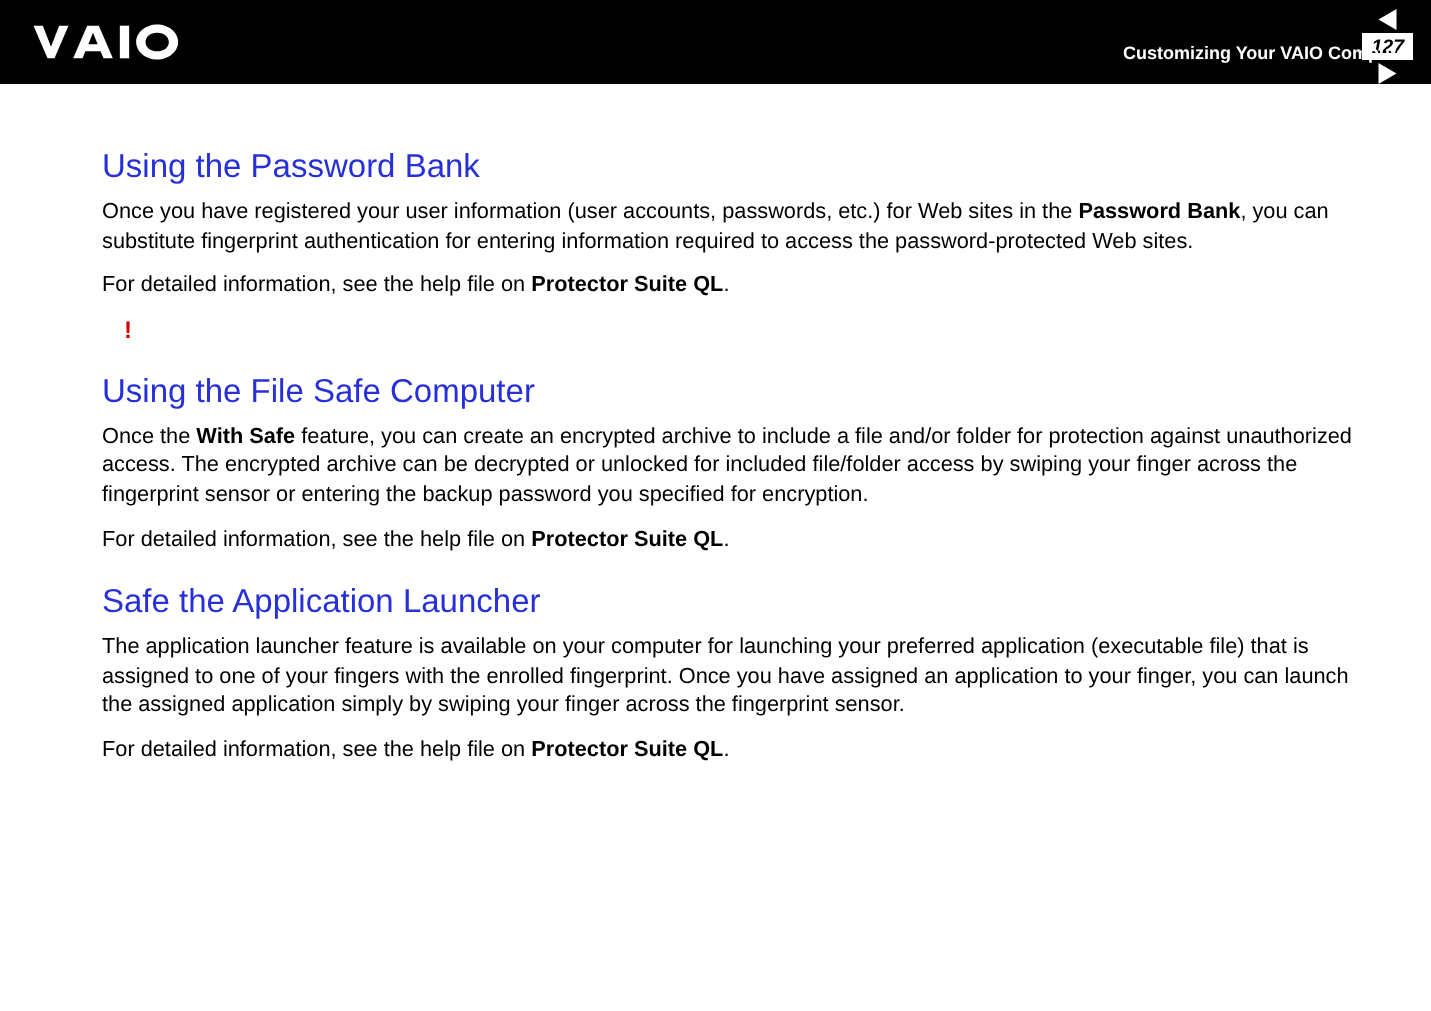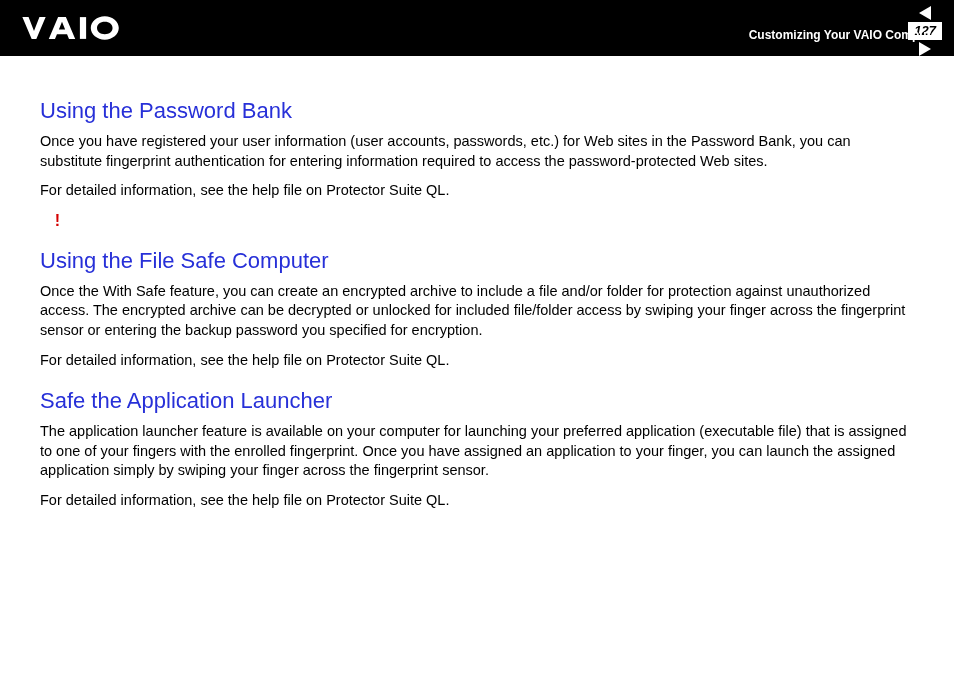--- a/index.html
+++ b/index.html
@@ -57,20 +57,21 @@
   .breadcrumb {
     position: absolute;
     right: 12px;
     top: 28px;
     font-weight: bold;
     font-size: 12px;
   }
   .content {
     padding: 42px 40px 0 40px;
     color: #000;
+    margin-left: 28px;
   }
   h2 {
     color: #2730d8;
     font-weight: normal;
     font-size: 22px;
     margin-bottom: 8px;
     margin-top: 18px;
   }
   h2.first { margin-top: 0; }
   p {
@@ -90,21 +91,21 @@
     width: 28px;
     text-align: right;
     padding-right: 8px;
     line-height: 1.2;
   }
   .note-text {
     font-size: 12.5px;
     line-height: 1.35;
     flex: 1;
   }
-  b { font-weight: normal; }
+  b { font-weight: bold; }
 </style>
 </head>
 <body>
 
 <div class="header">
   <svg class="logo" viewBox="0 0 160 36" width="130" height="28">
     <g fill="#fff">
       <path d="M2 4 L14 32 L20 32 L32 4 L24 4 L17 22 L10 4 Z"></path>
       <path d="M48 4 L36 32 L44 32 L46.5 26 L59.5 26 L62 32 L70 32 L58 4 Z M49 20 L53 10 L57 20 Z"></path>
       <rect x="76" y="4" width="8" height="28"></rect>

